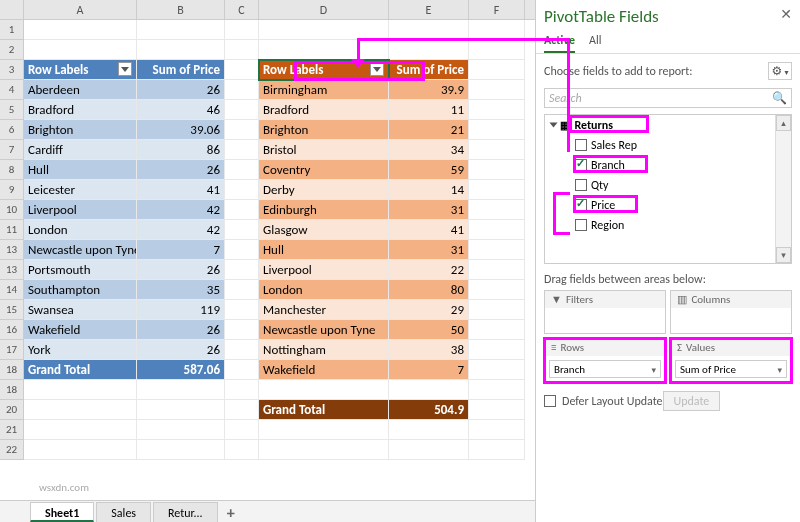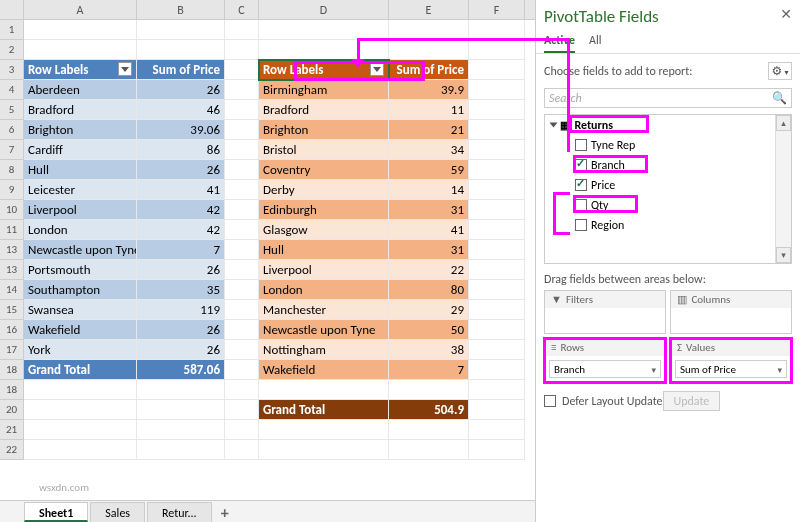--- a/index.html
+++ b/index.html
@@ -26,21 +26,21 @@
 
 .p2-hdr { background: #c65911; color: #fff; font-weight: bold; }
 .p2-row-odd { background: #f4b183; }
 .p2-row-even { background: #fbe5d6; }
 .p2-total { background: #843c0b; color: #fff; font-weight: bold; }
 
 
 .selected-cell { outline: 2px solid #217346; outline-offset: -1px; position: relative; }
 
 
-.sheet-tabs { height: 22px; border-top: 1px solid #ccc; display: flex; align-items: flex-end; gap: 2px; padding-left: 24px; background: #f3f3f3; }
+.sheet-tabs { height: 22px; border-top: 1px solid #ccc; display: flex; align-items: flex-end; gap: 2px; padding-left: 30px; background: #f3f3f3; }
 .tab { padding: 0 14px; height: 20px; line-height: 20px; font-size: 12px; border: 1px solid #ccc; border-bottom: none; background: #fff; cursor: pointer; }
 .tab.active { background: #fff; font-weight: 600; border-bottom: 2px solid #217346; }
 .tab.inactive { background: #e6e6e6; }
 .tab-add { width: 22px; text-align: center; font-weight: bold; color: #666; cursor: pointer; }
 
 
 .panel { width: 265px; border-left: 1px solid #ccc; background: #fff; display: flex; flex-direction: column; font-size: 12px; }
 .panel-hdr { padding: 6px 8px 2px; display: flex; justify-content: space-between; }
 .panel-title { font-size: 17px; color: #2b742b; }
 .panel-close { font-size: 14px; color: #666; cursor: pointer; }
@@ -328,33 +328,33 @@
 
   <div class="field-list" style="position:relative;">
     <div class="fl-row table-row">
       <span class="tri"></span>
       <span class="tbl-icon">▦</span>
       <span>Returns</span>
     </div>
     <div id="field-rows">
         <div class="fl-row indent">
           <span class="chk"></span>
-          <span>Tyne Rep</span>
+          <span>Sales Rep</span>
         </div>
         <div class="fl-row indent">
           <span class="chk checked"></span>
           <span>Branch</span>
         </div>
         <div class="fl-row indent">
+          <span class="chk"></span>
+          <span>Qty</span>
+        </div>
+        <div class="fl-row indent">
           <span class="chk checked"></span>
           <span>Price</span>
-        </div>
-        <div class="fl-row indent">
-          <span class="chk"></span>
-          <span>Qty</span>
         </div>
         <div class="fl-row indent">
           <span class="chk"></span>
           <span>Region</span>
         </div>
       </div>
     <div class="scroll-v">
       <div class="scroll-btn">▴</div>
       <div style="position:absolute;bottom:0;width:100%">
           <div class="scroll-btn">▾</div>

